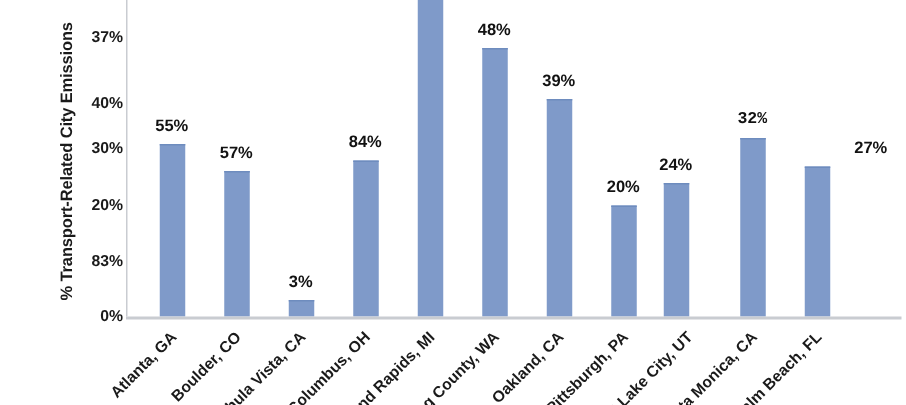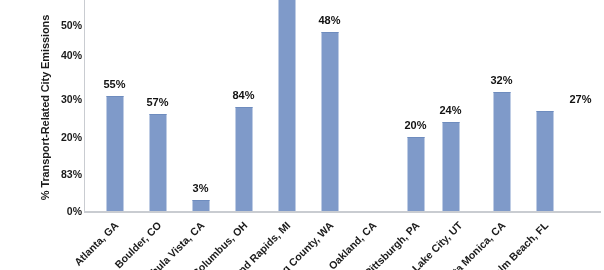--- a/index.html
+++ b/index.html
@@ -143,22 +143,22 @@
 
 <div id="chart-root">
 
   <div id="y-axis-title">% Transport-Related City Emissions</div>
 
   <div id="y-tick-labels">
       <div class="y-tick" style="top: 211px;">0%</div>
       <div class="y-tick" style="top: 173.787px;">83%</div>
       <div class="y-tick" style="top: 136.573px;">20%</div>
       <div class="y-tick" style="top: 99.3598px;">30%</div>
-      <div class="y-tick" style="top: 55px;">40%</div>
-      <div class="y-tick" style="top: 24.933px;">50%</div>
+      <div class="y-tick" style="top: 69px;">40%</div>
+      <div class="y-tick" style="top: 24.933px;">37%</div>
     </div>
 
   <div id="plot-area">
       <div class="bar-slot" style="left: 8px;">
         <div class="bar" style="height: 115.362px; background: rgb(127, 154, 201);"></div>
         <div class="bar-label" style="top: 77.6384px;">55%</div>
       </div>
       <div class="bar-slot" style="left: 51px;">
         <div class="bar" style="height: 96.7549px; background: rgb(127, 154, 201);"></div>
         <div class="bar-label" style="top: 96.2451px;">57%</div>
@@ -171,29 +171,33 @@
         <div class="bar" style="height: 104.198px; background: rgb(127, 154, 201);"></div>
         <div class="bar-label" style="top: 88.8025px;">84%</div>
       </div>
       <div class="bar-slot" style="left: 180px;">
         <div class="bar" style="height: 212.116px; background: rgb(127, 154, 201);"></div>
       </div>
       <div class="bar-slot" style="left: 223px;">
         <div class="bar" style="height: 178.624px; background: rgb(127, 154, 201);"></div>
         <div class="bar-label" style="top: 14.3757px;">48%</div>
       </div>
+      <div class="bar-slot" style="left: 266px;">
+        <div class="bar" style="height: 145.132px; background: rgb(127, 154, 201);"></div>
+        <div class="bar-label" style="top: 47.8677px;">39%</div>
+      </div>
       <div class="bar-slot" style="left: 309px;">
         <div class="bar" style="height: 74.4268px; background: rgb(127, 154, 201);"></div>
         <div class="bar-label" style="top: 118.573px;">20%</div>
       </div>
       <div class="bar-slot" style="left: 344px;">
         <div class="bar" style="height: 89.3122px; background: rgb(127, 154, 201);"></div>
         <div class="bar-label" style="top: 103.688px;">24%</div>
       </div>
-      <div class="bar-slot" style="left: 395px;">
+      <div class="bar-slot" style="left: 395px; font-family: Liberation Mono, monospace;">
         <div class="bar" style="height: 119.083px; background: rgb(127, 154, 201);"></div>
         <div class="bar-label" style="top: 73.9171px;">32%</div>
       </div>
       <div class="bar-slot" style="left: 438px;">
         <div class="bar" style="height: 100.476px; background: rgb(127, 154, 201);"></div>
         <div class="bar-label" style="top: 92.5238px; margin-left: 36px;">27%</div>
       </div>
     </div>
   <div id="axis-baseline"></div>
 

